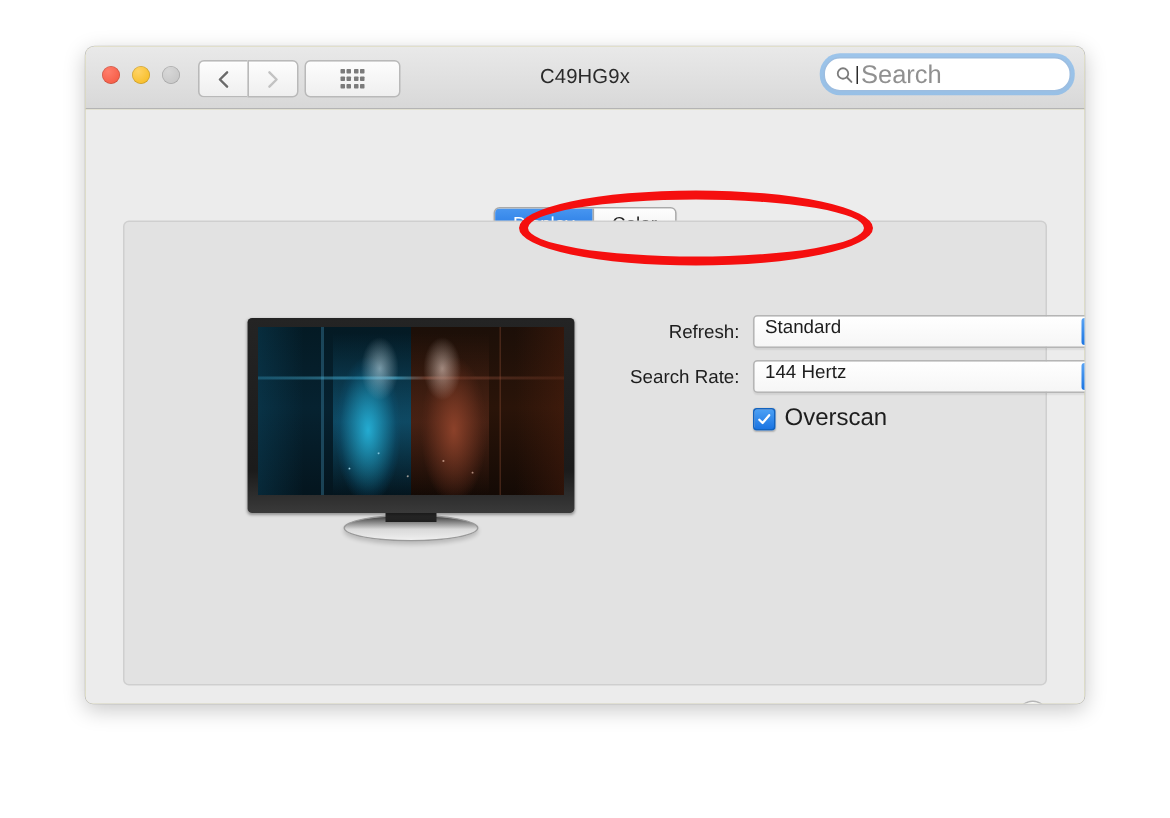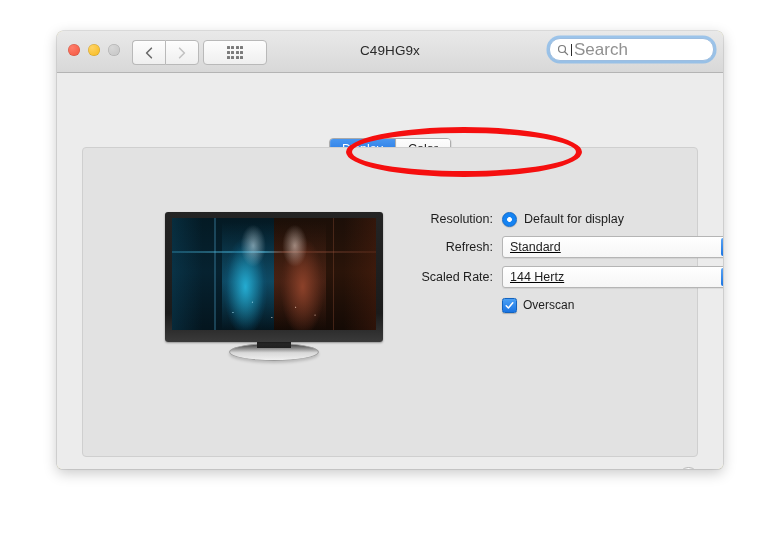--- a/index.html
+++ b/index.html
@@ -297,23 +297,21 @@
   .row.scaled { margin-left: 98px; padding-left: 9px; margin-bottom: 12px; }
 
   .popup {
     position: relative;
     flex: 1;
     height: 20px;
     background: linear-gradient(to bottom, #ffffff, #f6f6f6);
     border: 1px solid #b5b5b5;
     border-radius: 3px;
     display: flex;
-    align-items: center;
     box-shadow: 0 1px 1px rgba(0,0,0,0.07);
-    text-decoration: underline;
   }
   .popup .val {
     font-size: 12.5px;
     color: #1d1d1d;
     padding-left: 7px;
   }
   .popup .arrowbox {
     position: absolute;
     right: 1px; top: 1px;
     width: 17px; height: 18px;
@@ -330,21 +328,21 @@
     flex: none;
     margin-right: 6px;
     display: flex; align-items: center; justify-content: center;
   }
   .checkbox.on {
     background: linear-gradient(to bottom, #4ba0f5, #1a74e2);
     border: 0.5px solid #1263bf;
     box-shadow: 0 0.5px 1px rgba(0,0,0,0.22);
   }
   .cbrow { margin-left: 98px; padding-left: 9px; margin-top: 4px; }
-  .cblabel { font-size: 12px; color: #1d1d1d; }
+  .cblabel { font-size: 16px; color: #1d1d1d; }
 
   
   .annot {
     position: absolute;
     left: 289px;
     top: 54px;
     width: 236px;
     height: 50px;
     border: 6px solid #f50f0f;
     border-radius: 50%;
@@ -442,40 +440,35 @@
           <div class="wp-hline"></div>
           <div class="fig left"></div>
           <div class="fig right"></div>
           <div class="fig-sparkle"></div>
         </div>
       </div>
     </div>
 
     <div class="controls">
 
-      <div class="row">
-        <span class="rowlabel">Resolution:</span>
-        <span class="radio on"></span>
-        <span class="radiolabel">Default for display</span>
-      </div>
 
 
       <div class="row">
         <span class="rowlabel">Refresh:</span>
         <div class="popup">
           <span class="val">Standard</span>
           <span class="arrowbox">
             
             
           </span>
         </div>
       </div>
 
       <div class="row">
-        <span class="rowlabel">Scaled Rate:</span>
+        <span class="rowlabel">Search Rate:</span>
         <div class="popup">
           <span class="val">144 Hertz</span>
           <span class="arrowbox">
             
             
           </span>
         </div>
       </div>
 
       <div class="row cbrow">

